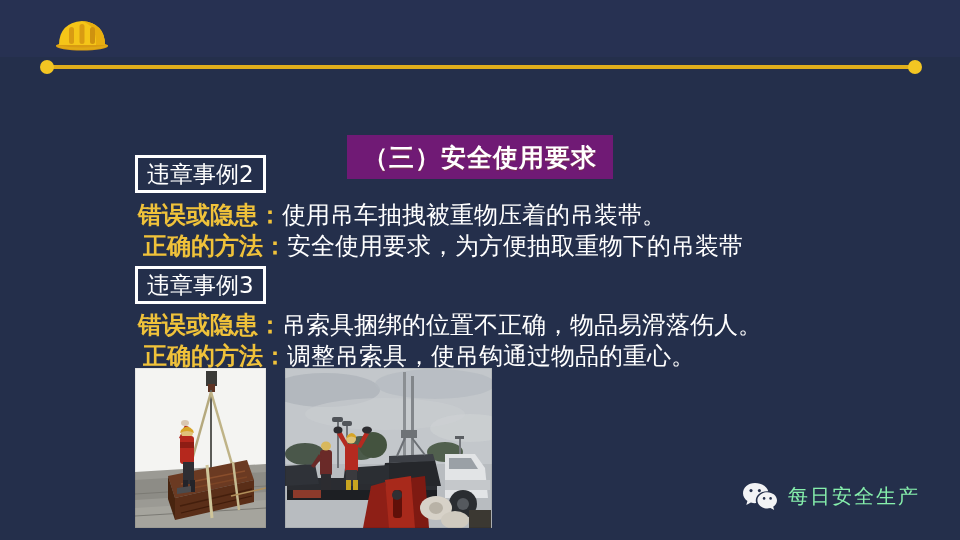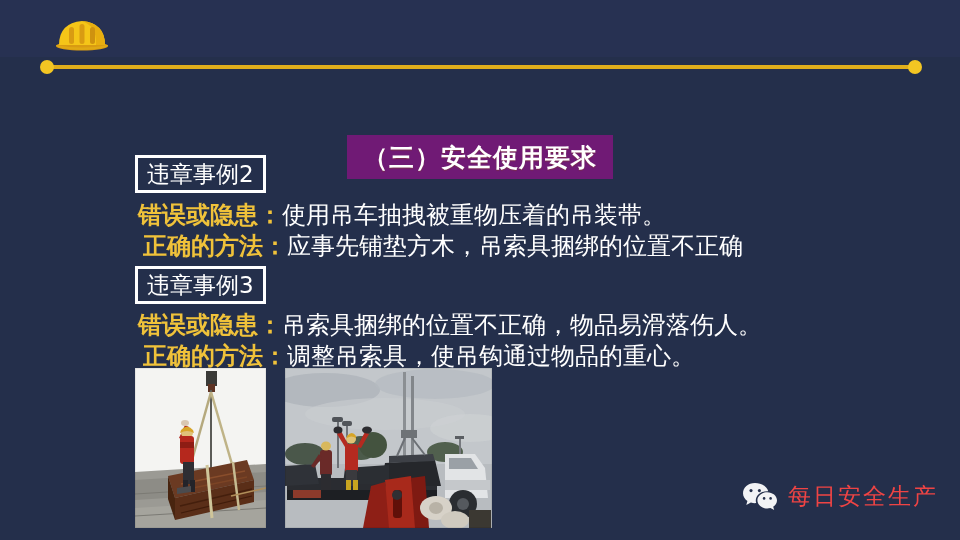--- a/index.html
+++ b/index.html
@@ -45,21 +45,21 @@
 
   
   .photo{position:absolute;overflow:hidden;background:#0d1420;}
   #photo1{left:135px;top:368px;width:131px;height:160px;}
   #photo2{left:285px;top:368px;width:207px;height:160px;}
   .photo svg{display:block;width:100%;height:100%;}
 
   
   .wm{position:absolute;left:742px;top:478px;height:36px;display:flex;
       align-items:center;gap:10px;}
-  .wm-text{color:#ef4444;font-size:23px;letter-spacing:2px;white-space:nowrap;}
+  .wm-text{color:#86efac;font-size:20px;letter-spacing:2px;white-space:nowrap;}
   .wm svg{display:block;}
 </style>
 </head>
 <body>
 
 <div id="slide">
 
   <div class="hdr">
     <div class="hdr-helmet">
       <svg viewBox="0 0 60 40">
@@ -84,21 +84,21 @@
     <span>（三）安全使用要求</span>
   </div>
 
   <div class="casebox" id="case2">
     <span>违章事例2</span>
   </div>
   <div class="line" id="l1">
     <span class="lbl">错误或隐患：</span><span class="val">使用吊车抽拽被重物压着的吊装带。</span>
   </div>
   <div class="line" id="l2">
-    <span class="lbl">正确的方法：</span><span class="val">应事先铺垫方木，吊索具捆绑的位置不正确</span>
+    <span class="lbl">正确的方法：</span><span class="val">安全使用要求，为方便抽取重物下的吊装带</span>
   </div>
 
   <div class="casebox" id="case3">
     <span>违章事例3</span>
   </div>
   <div class="line" id="l3">
     <span class="lbl">错误或隐患：</span><span class="val">吊索具捆绑的位置不正确，物品易滑落伤人。</span>
   </div>
   <div class="line" id="l4">
     <span class="lbl">正确的方法：</span><span class="val">调整吊索具，使吊钩通过物品的重心。</span>

